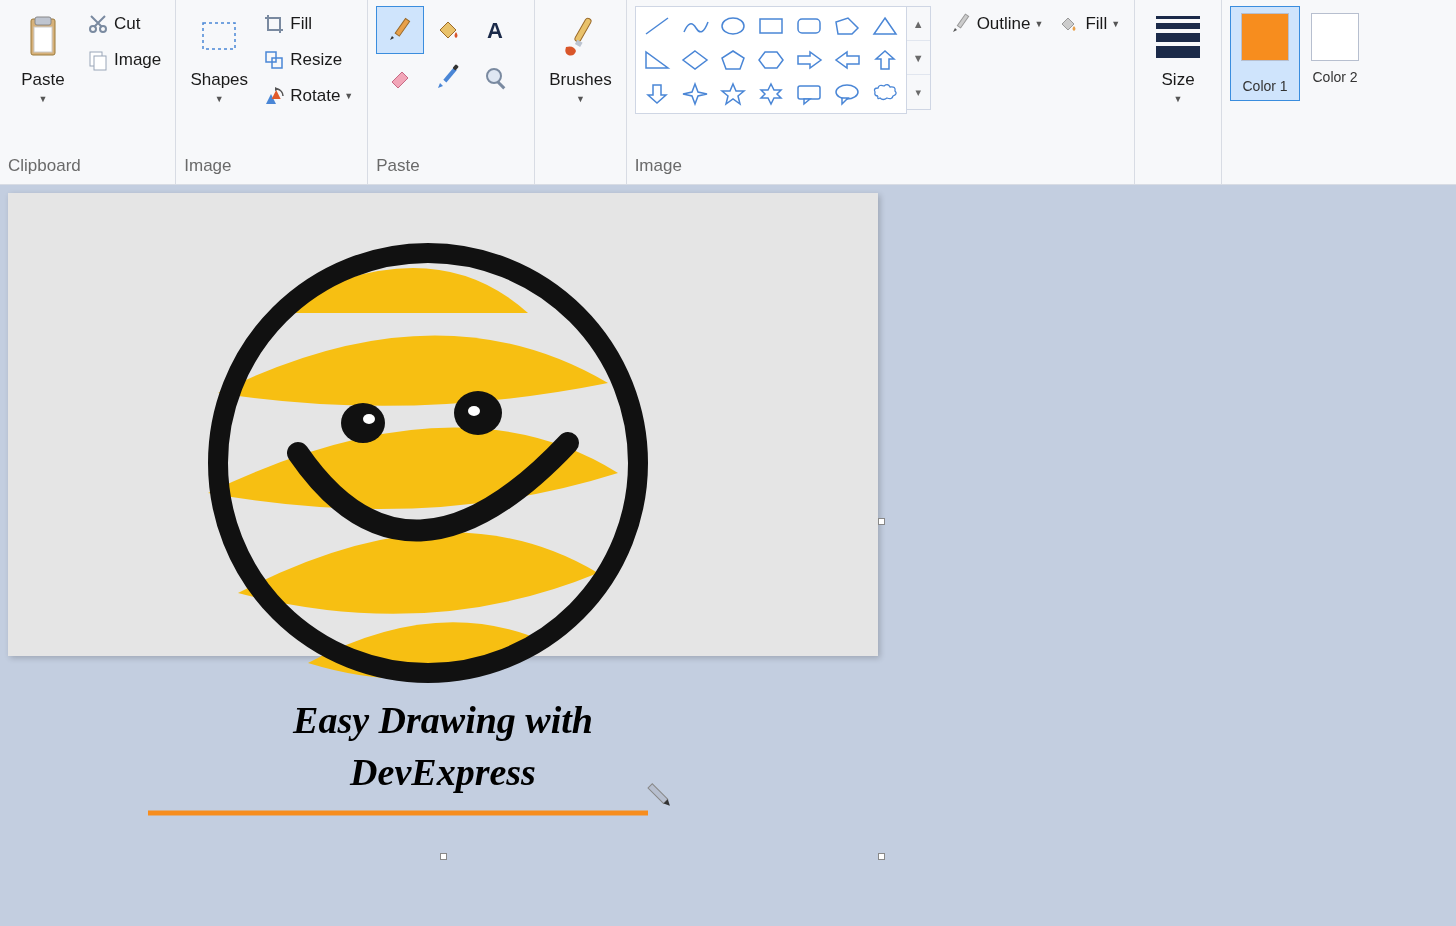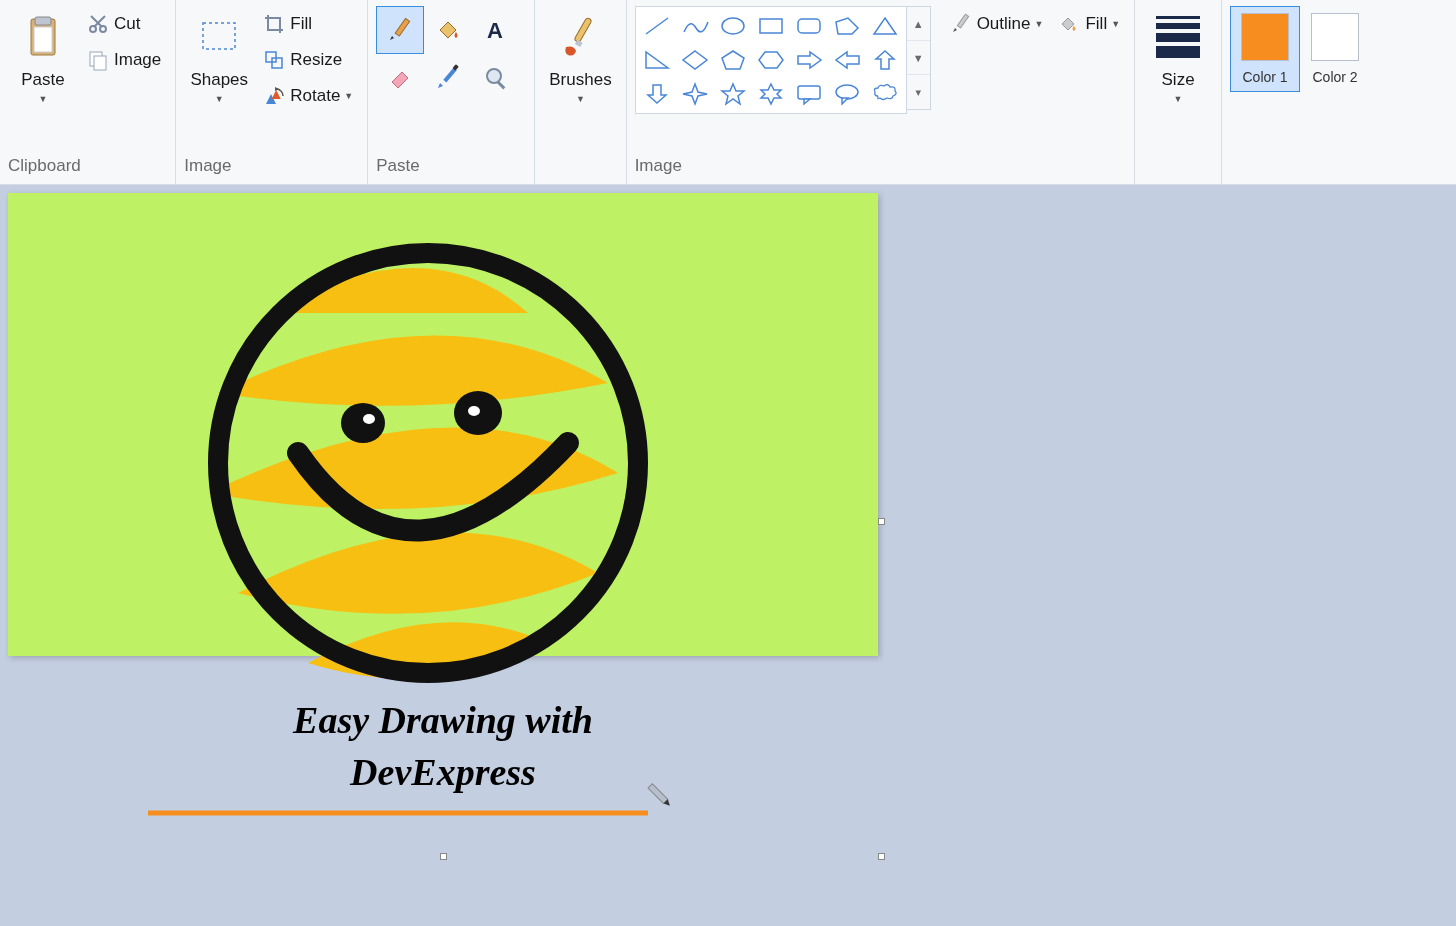--- a/index.html
+++ b/index.html
@@ -24,21 +24,21 @@
 .shape-scroll { display:flex; flex-direction:column; border:1px solid #cfd6e4; border-left:none; width:24px; }
 .shape-scroll div { height:34px; display:flex; align-items:center; justify-content:center; cursor:pointer; border-bottom:1px solid #e1e6ef; color:#6a6a6a; font-size:11px;}
 .shape-scroll div:last-child{border-bottom:none;}
 .fill-btns { display:flex; flex-direction:row; margin-left:10px; }
 .color-swatch { width:48px; height:48px; border:1px solid #b7bfcf; }
 .color-btn { display:flex; flex-direction:column; align-items:center; padding:6px 10px; cursor:pointer; border:1px solid transparent;}
 .color-btn.selected{ background:#cfe4fc; border:1px solid #3a8dde;}
 .size-lines{ display:flex; flex-direction:column; gap:4px; width:44px;}
 .size-lines div{ background:#1b2a49; height:6px;}
 .canvas-area { background:#c3cee0; position:relative; height:741px; overflow:auto; padding:8px 0 0 8px;}
-.canvas { background:#bef264; width:870px; height:463px; box-shadow:2px 2px 6px rgba(0,0,0,0.2); position:relative; }
+.canvas { background:#e5e5e5; width:870px; height:463px; box-shadow:2px 2px 6px rgba(0,0,0,0.2); position:relative; }
 .handle { width:7px; height:7px; background:#fff; border:1px solid #888; position:absolute; }
 .smiley-text { font-family: "Comic Sans MS", "Segoe Script", cursive; color:#5a79c7; font-weight:bold; font-size:38px; text-align:center; font-style:italic; line-height:1.35;}
 </style>
 </head>
 <body>
 
 <div class="ribbon">
 
   <div class="group">
     <div class="group-body">
@@ -341,21 +341,21 @@
         <div class="drop-arrow">▼</div>
       </div>
     </div>
     <div class="group-label">&nbsp;</div>
   </div>
 
   <div class="group" style="border-right:none;">
     <div class="group-body">
       <div class="color-btn selected">
         <div class="color-swatch" style="background:#f78d1e"></div>
-        <div class="lbl" style="margin-top:8px;text-align:center">Color 1</div>
+        <div class="lbl" style="margin-top:17px;text-align:center">Color 1</div>
       </div>
       <div class="color-btn">
         <div class="color-swatch" style="background:#ffffff"></div>
         <div class="lbl" style="margin-top:8px;text-align:center">Color 2</div>
       </div>
     </div>
     <div class="group-label">&nbsp;</div>
   </div>
 
 </div>

